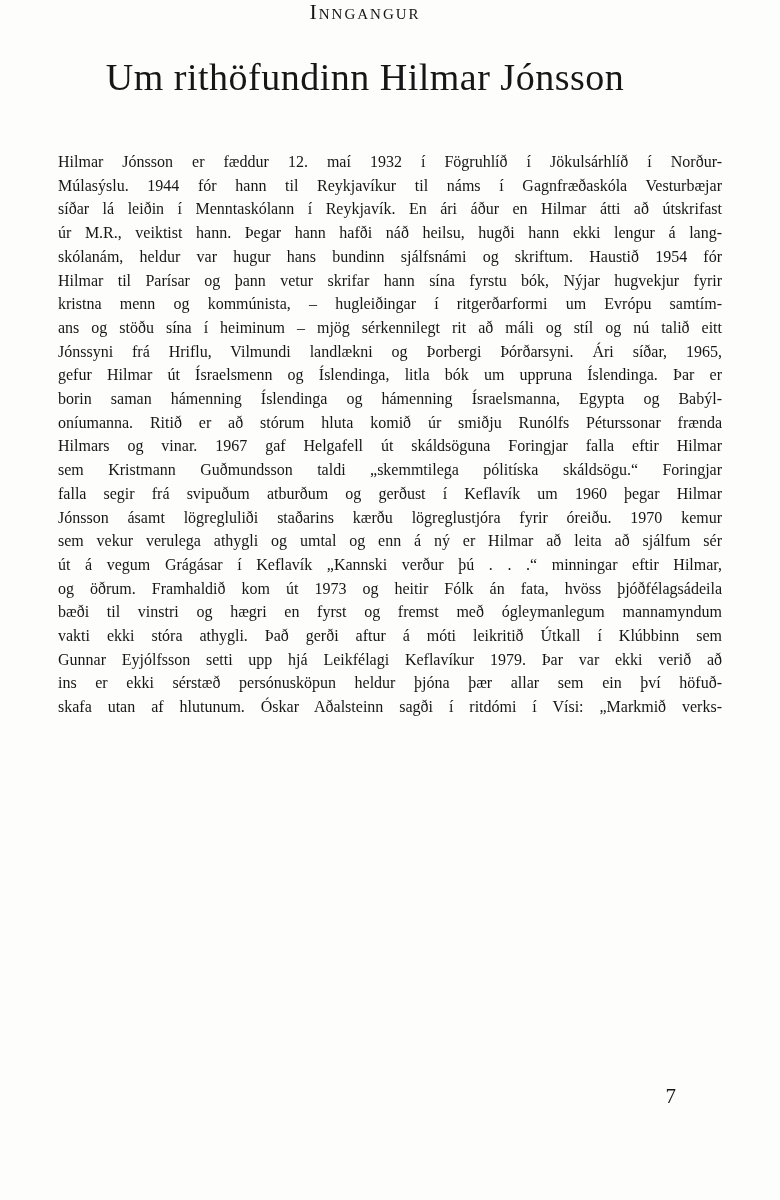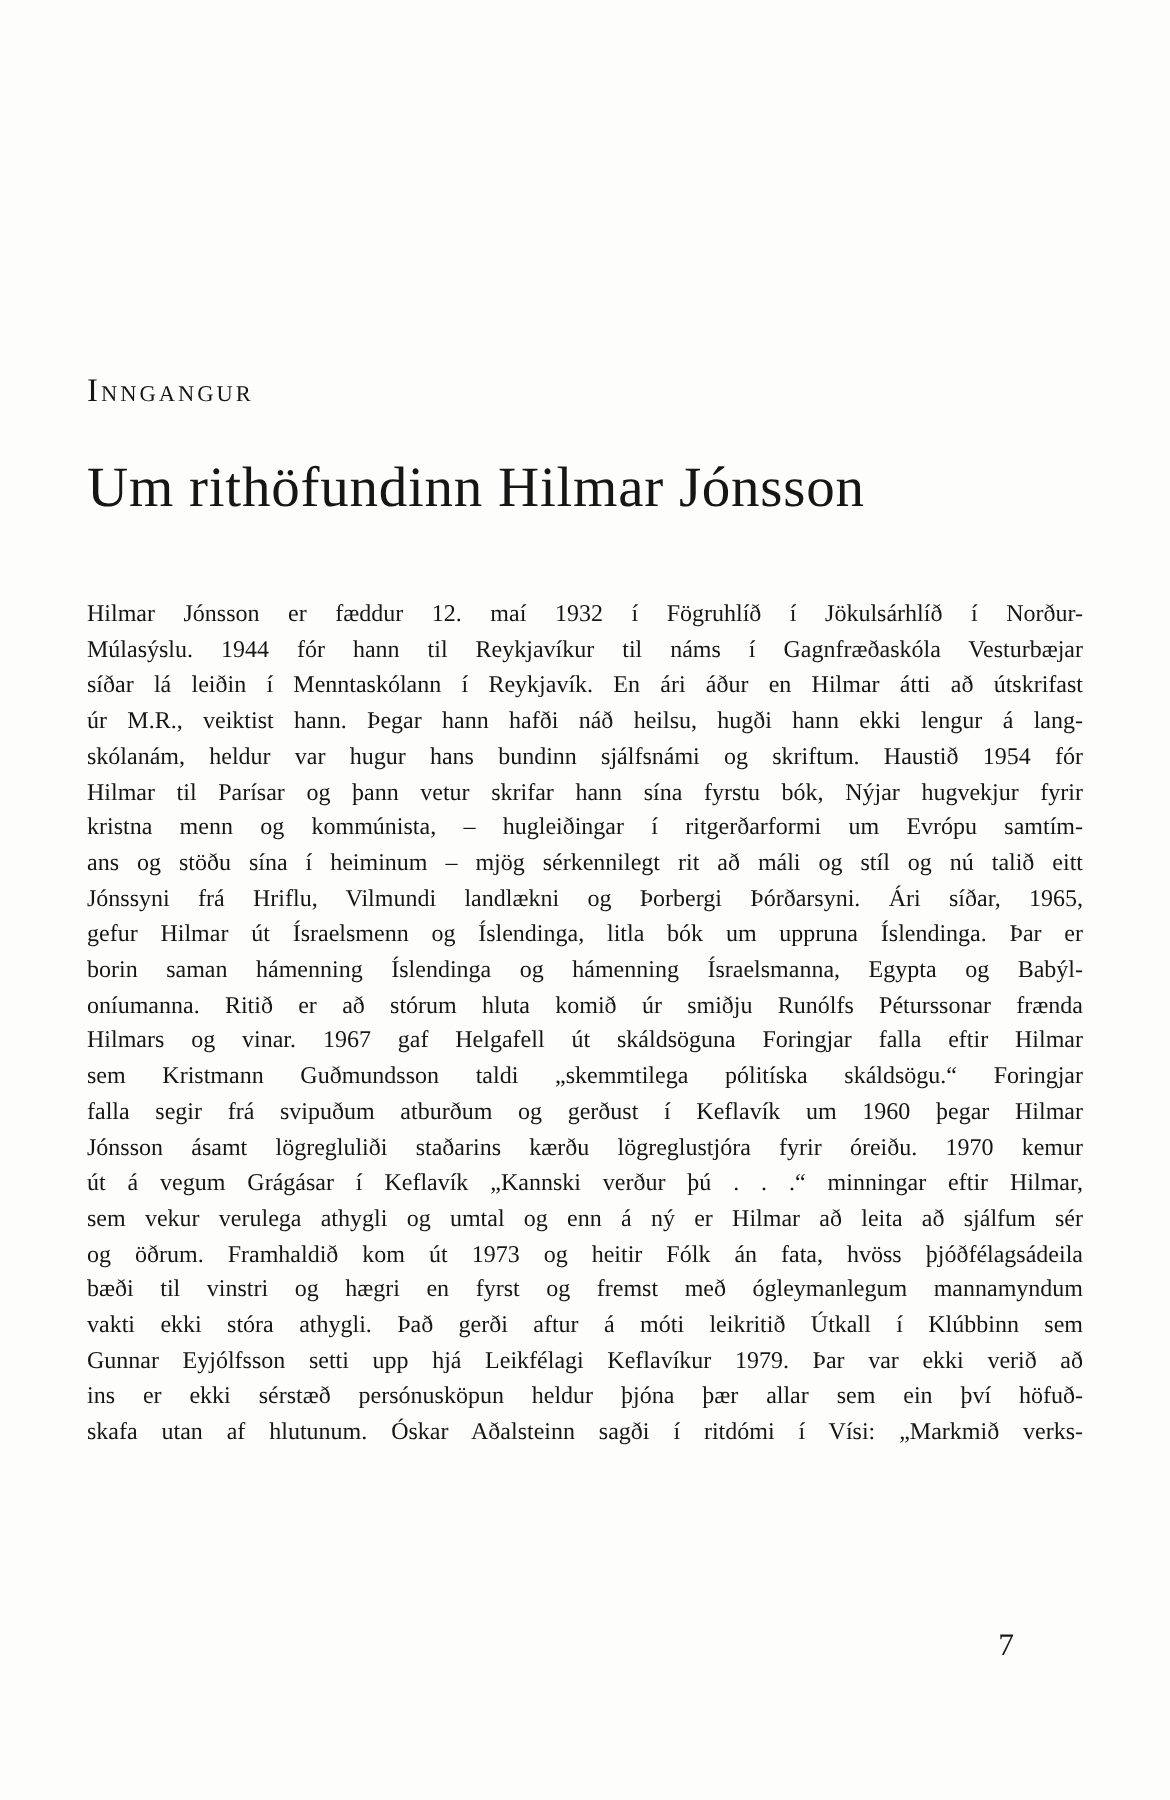--- a/index.html
+++ b/index.html
@@ -12,30 +12,31 @@
     width: 780px;
     height: 1200px;
     background: #fdfdfc;
     color: #161616;
     font-family: "Liberation Serif", serif;
     overflow: hidden;
     box-sizing: border-box;
     padding: 0 58px;
   }
   .kicker {
-    margin-top: 248px;
     padding-right: 50px;
+    text-align: center;
     font-variant: small-caps;
     font-size: 22px;
     line-height: 24px;
     letter-spacing: 2px;
   }
   .title {
     margin: 32px 0 0 0;
     padding-right: 50px;
+    text-align: center;
     font-size: 38px;
     line-height: 42px;
     font-weight: normal;
     letter-spacing: 0.5px;
     white-space: nowrap;
   }
   .body-text {
     margin-top: 52px;
     font-size: 16px;
     line-height: 23.7px;
@@ -71,22 +72,22 @@
       <div class="line">kristna menn og kommúnista, – hugleiðingar í ritgerðarformi um Evrópu samtím-</div>
       <div class="line">ans og stöðu sína í heiminum – mjög sérkennilegt rit að máli og stíl og nú talið eitt</div>
       <div class="line">Jónssyni frá Hriflu, Vilmundi landlækni og Þorbergi Þórðarsyni. Ári síðar, 1965,</div>
       <div class="line">gefur Hilmar út Ísraelsmenn og Íslendinga, litla bók um uppruna Íslendinga. Þar er</div>
       <div class="line">borin saman hámenning Íslendinga og hámenning Ísraelsmanna, Egypta og Babýl-</div>
       <div class="line">oníumanna. Ritið er að stórum hluta komið úr smiðju Runólfs Péturssonar frænda</div>
       <div class="line">Hilmars og vinar. 1967 gaf Helgafell út skáldsöguna Foringjar falla eftir Hilmar</div>
       <div class="line">sem Kristmann Guðmundsson taldi „skemmtilega pólitíska skáldsögu.“ Foringjar</div>
       <div class="line">falla segir frá svipuðum atburðum og gerðust í Keflavík um 1960 þegar Hilmar</div>
       <div class="line">Jónsson ásamt lögregluliði staðarins kærðu lögreglustjóra fyrir óreiðu. 1970 kemur</div>
+      <div class="line">sem vekur verulega athygli og umtal og enn á ný er Hilmar að leita að sjálfum sér</div>
       <div class="line">út á vegum Grágásar í Keflavík „Kannski verður þú . . .“ minningar eftir Hilmar,</div>
-      <div class="line">sem vekur verulega athygli og umtal og enn á ný er Hilmar að leita að sjálfum sér</div>
       <div class="line">og öðrum. Framhaldið kom út 1973 og heitir Fólk án fata, hvöss þjóðfélagsádeila</div>
       <div class="line">bæði til vinstri og hægri en fyrst og fremst með ógleymanlegum mannamyndum</div>
       <div class="line">vakti ekki stóra athygli. Það gerði aftur á móti leikritið Útkall í Klúbbinn sem</div>
       <div class="line">Gunnar Eyjólfsson setti upp hjá Leikfélagi Keflavíkur 1979. Þar var ekki verið að</div>
       <div class="line">ins er ekki sérstæð persónusköpun heldur þjóna þær allar sem ein því höfuð-</div>
       <div class="line">skafa utan af hlutunum. Óskar Aðalsteinn sagði í ritdómi í Vísi: „Markmið verks-</div>
     </div>
 
   <div class="pageno">7</div>
 </div>

